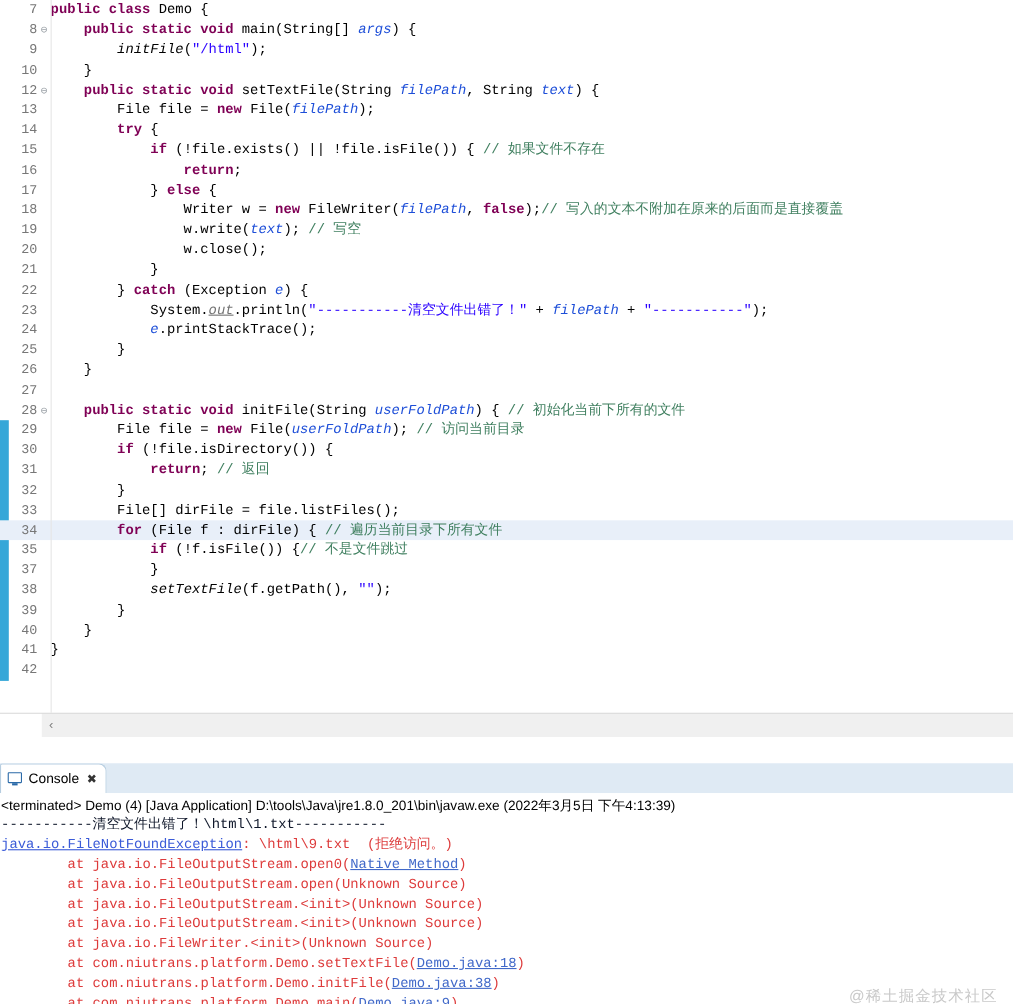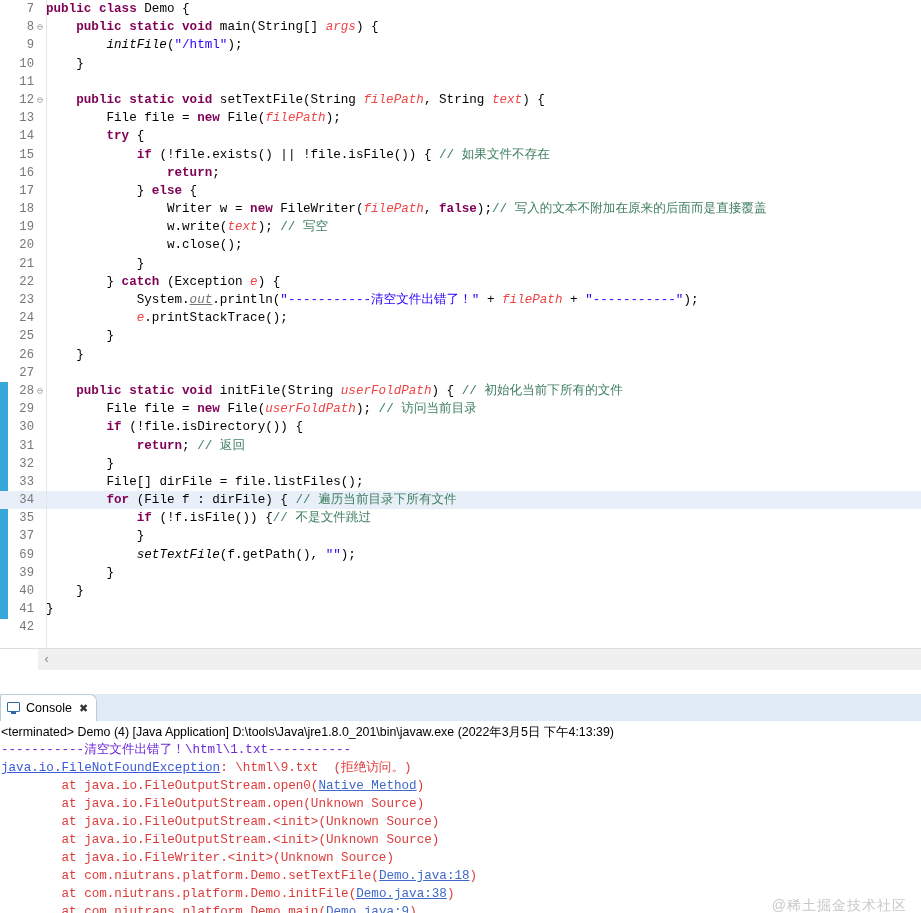--- a/index.html
+++ b/index.html
@@ -82,21 +82,21 @@
   }
 
   .code-text { display: inline; }
 
   
   .kw   { color: #7f0055; font-weight: bold; }        
   .str  { color: #2a00ff; }                            
   .cmt  { color: #3f7f5f; }                            
   .sfld { color: #737373; font-style: italic; text-decoration: underline; }        
   .smth { color: #000000; font-style: italic; }        
-  .prm  { color: #ef4444; font-style: italic; }        
+  .prm  { color: #1d4ed8; font-style: italic; }        
   .lvar { color: #000000; }                            
   .pln  { color: #000000; }
 
   
   #h-scroll {
     position: absolute;
     left: 0; bottom: 0;
     width: 921px; height: 22px;
     background: #f0f0f0;
     border-top: 1px solid #dcdcdc;
@@ -198,21 +198,21 @@
     white-space: pre;
     padding-left: 1px;
   }
   .con-line {
     font-family: "Liberation Mono", "DejaVu Sans Mono", monospace;
     font-size: 12.6px;
     line-height: 18px;
     white-space: pre;
     padding-left: 1px;
   }
-  .c-black { color: #6d28d9; }
+  .c-black { color: #0f172a; }
   .c-red   { color: #dd3b3b; }
   .c-blue  { color: #3b5bd8; text-decoration: underline; }
   .c-link  { color: #4169c9; text-decoration: underline; }
 
   #watermark {
     position: absolute;
     right: 14px; bottom: 22px;
     font-family: "Liberation Sans", sans-serif;
     font-size: 14px;
     color: #c9c9c9;
@@ -228,21 +228,20 @@
 
   <div class="marker-strip">
     <div class="marker-block" id="marker-block" style="top: 382.2px; height: 236.6px; background: rgb(53, 167, 216);"></div>
   </div>
 
   <div id="code-area">
       <div class="code-line"><span class="ln">7</span><span class="fold empty">&nbsp;</span><span class="code-text"><span class="pln"></span><span class="kw">public </span><span class="kw">class </span><span class="pln">Demo {</span></span></div>
       <div class="code-line"><span class="ln">8</span><span class="fold">⊖</span><span class="code-text"><span class="pln">    </span><span class="kw">public static void </span><span class="pln">main(</span><span class="pln">String</span><span class="pln">[] </span><span class="prm">args</span><span class="pln">) {</span></span></div>
       <div class="code-line"><span class="ln">9</span><span class="fold empty">&nbsp;</span><span class="code-text"><span class="pln">        </span><span class="smth">initFile</span><span class="pln">(</span><span class="str">"/html"</span><span class="pln">);</span></span></div>
       <div class="code-line"><span class="ln">10</span><span class="fold empty">&nbsp;</span><span class="code-text"><span class="pln">    }</span></span></div>
-      <div class="code-line"><span class="ln">11</span><span class="fold empty">&nbsp;</span><span class="code-text"><span class="pln"></span></span></div>
       <div class="code-line"><span class="ln">12</span><span class="fold">⊖</span><span class="code-text"><span class="pln">    </span><span class="kw">public static void </span><span class="pln">setTextFile(</span><span class="pln">String </span><span class="prm">filePath</span><span class="pln">, </span><span class="pln">String </span><span class="prm">text</span><span class="pln">) {</span></span></div>
       <div class="code-line"><span class="ln">13</span><span class="fold empty">&nbsp;</span><span class="code-text"><span class="pln">        </span><span class="pln">File </span><span class="lvar">file</span><span class="pln"> = </span><span class="kw">new </span><span class="pln">File(</span><span class="prm">filePath</span><span class="pln">);</span></span></div>
       <div class="code-line"><span class="ln">14</span><span class="fold empty">&nbsp;</span><span class="code-text"><span class="pln">        </span><span class="kw">try </span><span class="pln">{</span></span></div>
       <div class="code-line"><span class="ln">15</span><span class="fold empty">&nbsp;</span><span class="code-text"><span class="pln">            </span><span class="kw">if </span><span class="pln">(!</span><span class="lvar">file</span><span class="pln">.exists() || !</span><span class="lvar">file</span><span class="pln">.isFile()) { </span><span class="cmt">// 如果文件不存在</span></span></div>
       <div class="code-line"><span class="ln">16</span><span class="fold empty">&nbsp;</span><span class="code-text"><span class="pln">                </span><span class="kw">return</span><span class="pln">;</span></span></div>
       <div class="code-line"><span class="ln">17</span><span class="fold empty">&nbsp;</span><span class="code-text"><span class="pln">            } </span><span class="kw">else </span><span class="pln">{</span></span></div>
       <div class="code-line"><span class="ln">18</span><span class="fold empty">&nbsp;</span><span class="code-text"><span class="pln">                </span><span class="pln">Writer </span><span class="lvar">w</span><span class="pln"> = </span><span class="kw">new </span><span class="pln">FileWriter(</span><span class="prm">filePath</span><span class="pln">, </span><span class="kw">false</span><span class="pln">);</span><span class="cmt">// 写入的文本不附加在原来的后面而是直接覆盖</span></span></div>
       <div class="code-line"><span class="ln">19</span><span class="fold empty">&nbsp;</span><span class="code-text"><span class="pln">                </span><span class="lvar">w</span><span class="pln">.write(</span><span class="prm">text</span><span class="pln">); </span><span class="cmt">// 写空</span></span></div>
       <div class="code-line"><span class="ln">20</span><span class="fold empty">&nbsp;</span><span class="code-text"><span class="pln">                </span><span class="lvar">w</span><span class="pln">.close();</span></span></div>
       <div class="code-line"><span class="ln">21</span><span class="fold empty">&nbsp;</span><span class="code-text"><span class="pln">            }</span></span></div>
@@ -254,21 +253,21 @@
       <div class="code-line"><span class="ln">27</span><span class="fold empty">&nbsp;</span><span class="code-text"><span class="pln"></span></span></div>
       <div class="code-line"><span class="ln">28</span><span class="fold">⊖</span><span class="code-text"><span class="pln">    </span><span class="kw">public static void </span><span class="pln">initFile(</span><span class="pln">String </span><span class="prm">userFoldPath</span><span class="pln">) { </span><span class="cmt">// 初始化当前下所有的文件</span></span></div>
       <div class="code-line"><span class="ln">29</span><span class="fold empty">&nbsp;</span><span class="code-text"><span class="pln">        </span><span class="pln">File </span><span class="lvar">file</span><span class="pln"> = </span><span class="kw">new </span><span class="pln">File(</span><span class="prm">userFoldPath</span><span class="pln">); </span><span class="cmt">// 访问当前目录</span></span></div>
       <div class="code-line"><span class="ln">30</span><span class="fold empty">&nbsp;</span><span class="code-text"><span class="pln">        </span><span class="kw">if </span><span class="pln">(!</span><span class="lvar">file</span><span class="pln">.isDirectory()) {</span></span></div>
       <div class="code-line"><span class="ln">31</span><span class="fold empty">&nbsp;</span><span class="code-text"><span class="pln">            </span><span class="kw">return</span><span class="pln">; </span><span class="cmt">// 返回</span></span></div>
       <div class="code-line"><span class="ln">32</span><span class="fold empty">&nbsp;</span><span class="code-text"><span class="pln">        }</span></span></div>
       <div class="code-line"><span class="ln">33</span><span class="fold empty">&nbsp;</span><span class="code-text"><span class="pln">        </span><span class="pln">File[] </span><span class="lvar">dirFile</span><span class="pln"> = </span><span class="lvar">file</span><span class="pln">.listFiles();</span></span></div>
       <div class="code-line current"><span class="ln">34</span><span class="fold empty">&nbsp;</span><span class="code-text"><span class="pln">        </span><span class="kw">for </span><span class="pln">(File </span><span class="lvar">f</span><span class="pln"> : </span><span class="lvar">dirFile</span><span class="pln">) { </span><span class="cmt">// 遍历当前目录下所有文件</span></span></div>
       <div class="code-line"><span class="ln">35</span><span class="fold empty">&nbsp;</span><span class="code-text"><span class="pln">            </span><span class="kw">if </span><span class="pln">(!</span><span class="lvar">f</span><span class="pln">.isFile()) {</span><span class="cmt">// 不是文件跳过</span></span></div>
       <div class="code-line"><span class="ln">37</span><span class="fold empty">&nbsp;</span><span class="code-text"><span class="pln">            }</span></span></div>
-      <div class="code-line"><span class="ln">69</span><span class="fold empty">&nbsp;</span><span class="code-text"><span class="pln">            </span><span class="smth">setTextFile</span><span class="pln">(</span><span class="lvar">f</span><span class="pln">.getPath(), </span><span class="str">""</span><span class="pln">);</span></span></div>
+      <div class="code-line"><span class="ln">38</span><span class="fold empty">&nbsp;</span><span class="code-text"><span class="pln">            </span><span class="smth">setTextFile</span><span class="pln">(</span><span class="lvar">f</span><span class="pln">.getPath(), </span><span class="str">""</span><span class="pln">);</span></span></div>
       <div class="code-line"><span class="ln">39</span><span class="fold empty">&nbsp;</span><span class="code-text"><span class="pln">        }</span></span></div>
       <div class="code-line"><span class="ln">40</span><span class="fold empty">&nbsp;</span><span class="code-text"><span class="pln">    }</span></span></div>
       <div class="code-line"><span class="ln">41</span><span class="fold empty">&nbsp;</span><span class="code-text"><span class="pln">}</span></span></div>
       <div class="code-line"><span class="ln">42</span><span class="fold empty">&nbsp;</span><span class="code-text"><span class="pln"></span></span></div>
     </div>
   <div class="gutter-sep"></div>
 
   <div id="h-scroll">
     <div class="track-left"></div>
     <div class="left-arrow">‹</div>

